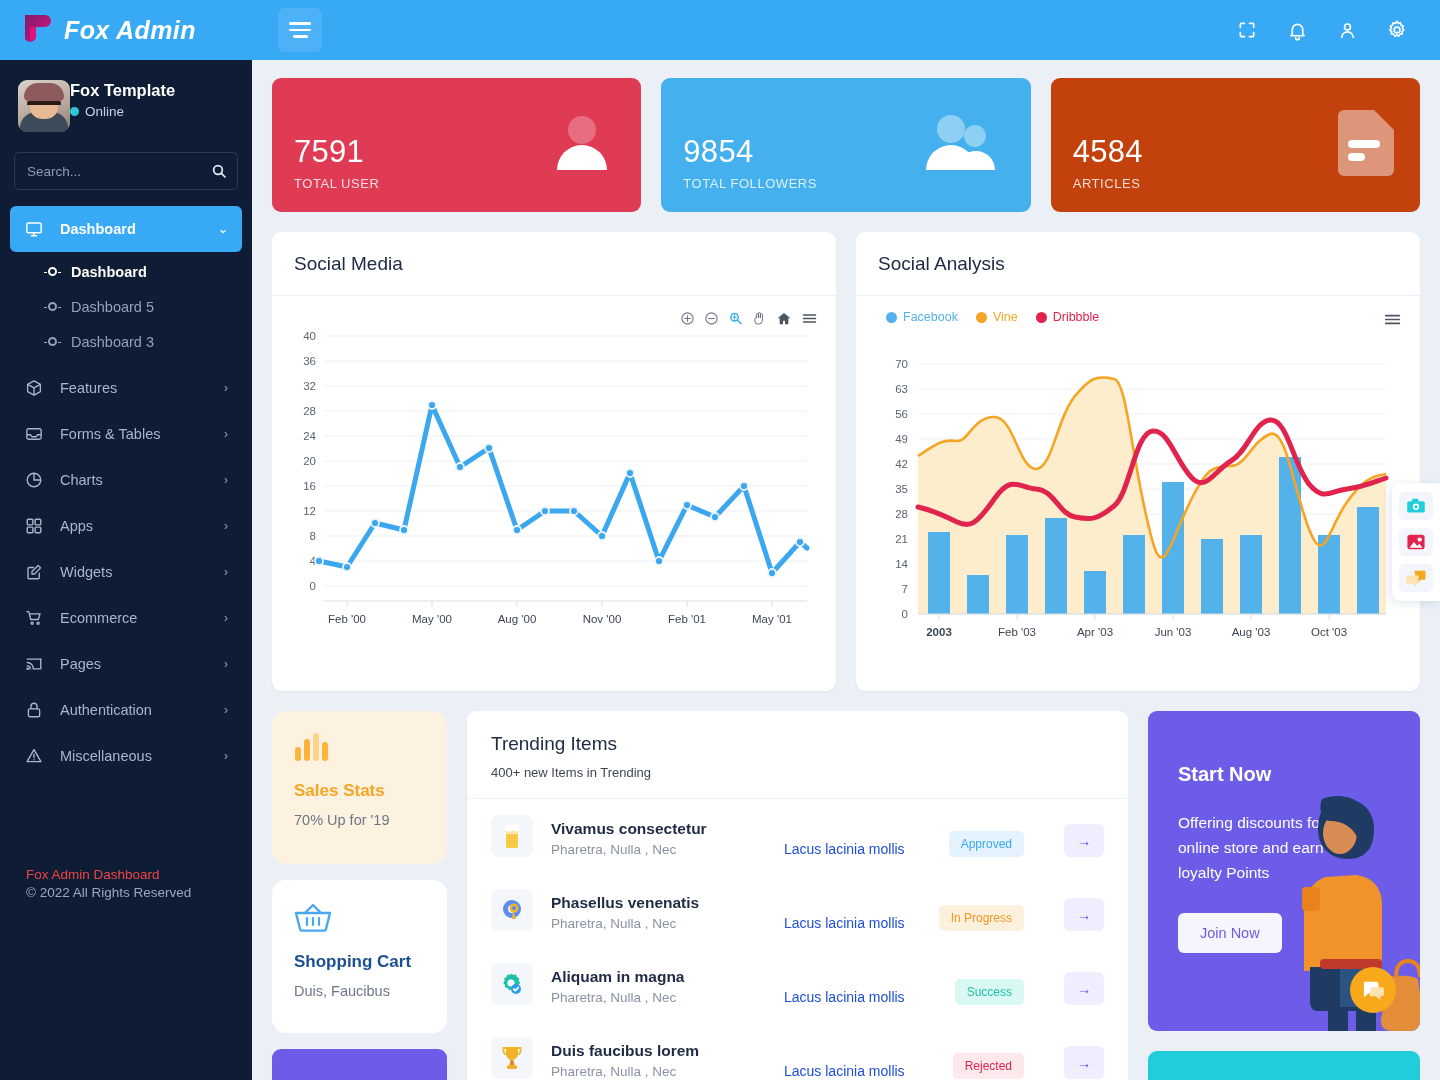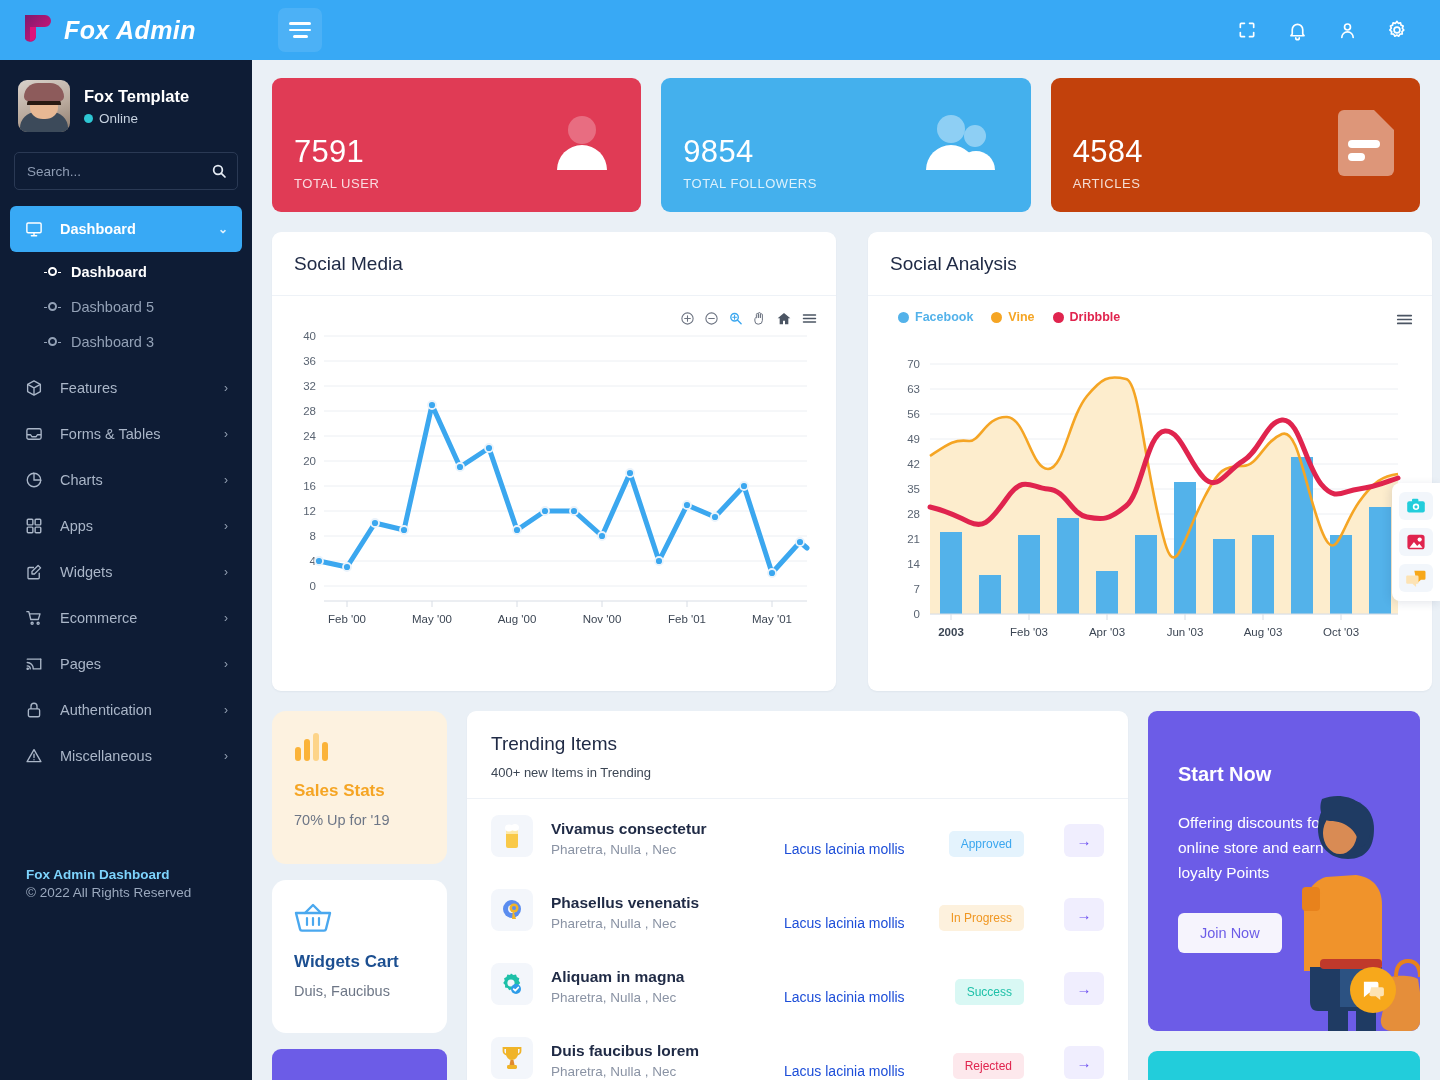--- a/index.html
+++ b/index.html
@@ -31,21 +31,21 @@
   .tb-icon {
     width: 42px; height: 42px; border-radius: 7px; display: flex; align-items: center; justify-content: center;
     color: #fff;
   }
 
   
   .sidebar {
     position: absolute; top: 60px; left: 0; width: 252px; height: 1020px;
     background: #0e1c35; z-index: 30; overflow: hidden;
   }
-  .profile { display: flex; align-items: center; gap: 14px; padding: 20px 18px 14px 18px; }
+  .profile { display: flex; padding: 20px 18px 14px 18px; }
   .avatar {
     width: 52px; height: 52px; border-radius: 9px; overflow: hidden; flex: none;
     background: linear-gradient(160deg,#d9d2cc 0%,#b9a99c 55%,#8d7c6e 100%);
     position: relative;
   }
   .avatar .hat { position:absolute; left:6px; top:3px; width:40px; height:18px; background:#8d5b5b; border-radius:20px 20px 6px 6px; }
   .avatar .face { position:absolute; left:12px; top:15px; width:28px; height:24px; background:#e7b894; border-radius:50% 50% 46% 46%; }
   .avatar .hair { position:absolute; left:9px; top:13px; width:34px; height:12px; background:#2a1a12; border-radius:16px 16px 0 0; }
   .avatar .body { position:absolute; left:2px; bottom:0; width:48px; height:20px; background:#3c4a5a; border-radius:16px 16px 0 0; }
   .p-name { color:#fff; font-size: 16.5px; font-weight: 700; line-height: 1.3; }
@@ -79,47 +79,47 @@
   .sub-item.current { color: #ffffff; font-weight: 700; }
   .sub-dot {
     width: 9px; height: 9px; border-radius: 50%; border: 2px solid currentColor; flex: none; position: relative;
   }
   .sub-dot::before, .sub-dot::after {
     content:""; position:absolute; top:2.5px; width:3px; height:1.5px; background: currentColor;
   }
   .sub-dot::before { left:-6px; } .sub-dot::after { right:-6px; }
 
   .sb-footer { position: absolute; left: 26px; bottom: 180px; }
-  .sb-footer .f1 { color:#7dd3fc; font-size: 13.5px; font-weight: 700; }
+  .sb-footer .f1 { color:#ef4444; font-size: 13.5px; font-weight: 400; }
   .sb-footer .f2 { color:#9aa8bd; font-size: 13.5px; margin-top: 3px; }
 
   
   .main { position: absolute; top: 60px; left: 252px; width: 1188px; height: 1020px; padding: 18px 20px 0 20px; }
 
   .stat-row { display: flex; gap: 20px; }
   .stat-card {
     flex: 1; height: 134px; border-radius: 9px; position: relative; overflow: hidden;
     padding: 58px 0 0 22px; color: #fff;
   }
   .stat-num { font-size: 31px; font-weight: 400; line-height: 1; letter-spacing: .3px; }
   .stat-label { font-size: 13px; letter-spacing: .55px; margin-top: 9px; color: rgba(255,255,255,.82); }
   .stat-art { position:absolute; right: 26px; top: 50%; transform: translateY(-50%); }
 
   
-  .chart-row { display: flex; gap: 32px; margin-top: 20px; }
+  .chart-row { display: flex; gap: 20px; margin-top: 20px; }
   .panel { background: #fff; border-radius: 9px; box-shadow: 0 1px 2px rgba(20,40,80,.05); }
   .panel-head { padding: 21px 22px 20px 22px; border-bottom: 1px solid #eef2f7; }
   .panel-title { font-size: 19px; color: #202b46; font-weight: 400; }
   .chart-body { position: relative; height: 395px; }
 
   .axis-lbl { font-size: 11.5px; fill: #5a6472; font-family: "Liberation Sans", sans-serif; }
   .xaxis-lbl { font-size: 11.5px; fill: #3c4654; font-family: "Liberation Sans", sans-serif; }
 
   .chart-tools { position: absolute; right: 18px; top: 14px; display: flex; align-items: center; gap: 9px; }
-  .legend { display: flex; gap: 18px; padding: 14px 0 0 30px; align-items: center; font-weight: bold; }
+  .legend { display: flex; gap: 18px; padding: 14px 0 0 30px; align-items: center; }
   .legend-item { display: flex; align-items: center; gap: 6px; font-size: 12.5px; }
 
   
   .bottom-row { display: flex; gap: 20px; margin-top: 20px; }
   .col-left { width: 175px; flex: none; }
   .col-mid { flex: 1; }
   .col-right { width: 272px; flex: none; }
 
   .mini-card { border-radius: 14px; padding: 22px 22px 20px 22px; }
   .mini-title { font-size: 17px; font-weight: 700; margin-top: 16px; }
@@ -670,21 +670,21 @@
       </div>
 
       <div class="mini-card" style="background:#fff; height:153px; margin-top:16px">
         <div>
           <svg width="38" height="30" viewBox="0 0 38 30" fill="none" stroke="#4aa8ef" stroke-width="2.4" stroke-linecap="round" stroke-linejoin="round">
             <path d="M2 11h34l-4 16a2 2 0 0 1-2 1.6H8a2 2 0 0 1-2-1.6z"></path>
             <path d="M11 11l8-8 8 8"></path>
             <path d="M13 16v7M19 16v7M25 16v7" stroke-width="2.2"></path>
           </svg>
         </div>
-        <div class="mini-title" style="color:#1c4f91">Widgets Cart</div>
+        <div class="mini-title" style="color:#1c4f91">Shopping Cart</div>
         <div class="mini-sub">Duis, Faucibus</div>
       </div>
 
       <div class="stub" style="background:#6c5ce7; height:60px; margin-top:16px"></div>
     </div>
 
     <div class="col-mid">
       <div class="panel">
         <div class="trend-head">
           <div class="trend-title">Trending Items</div>

